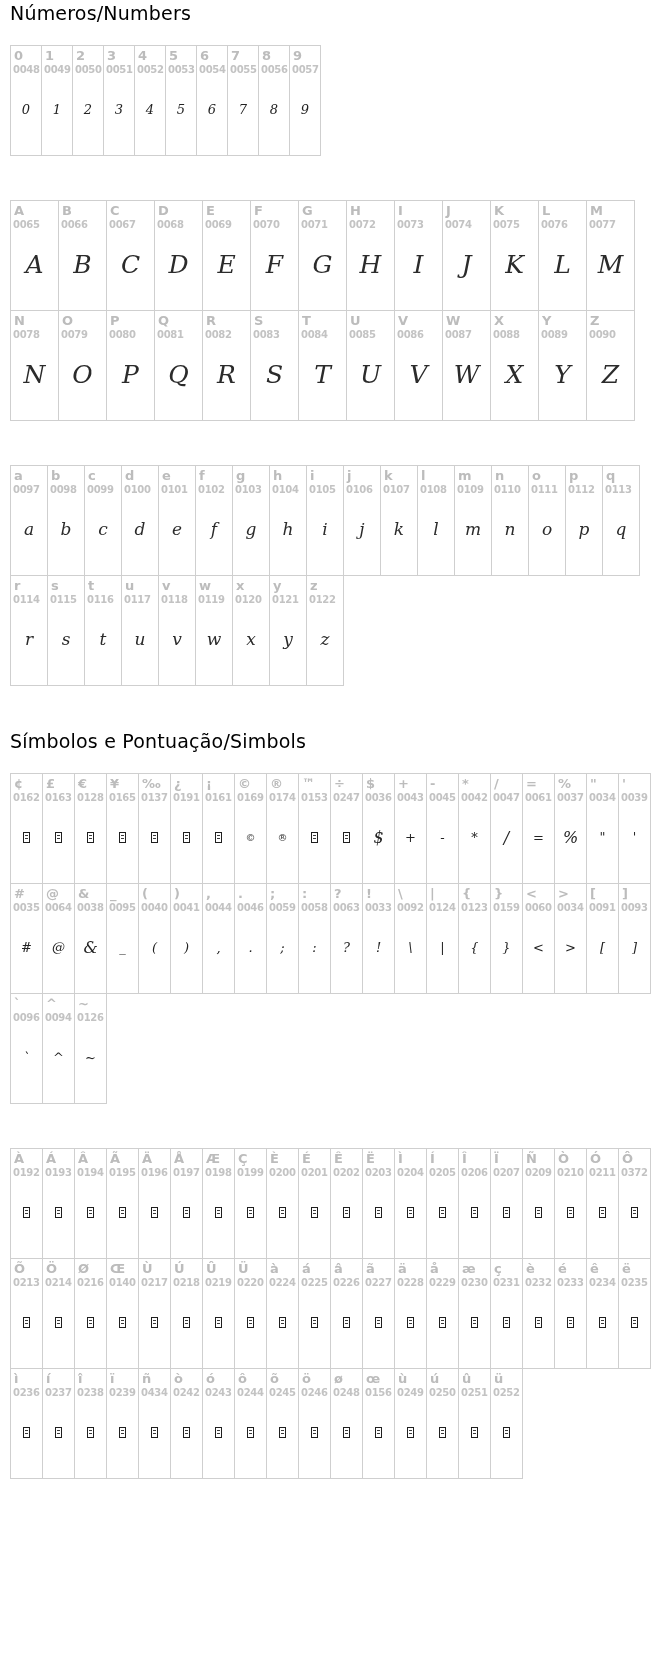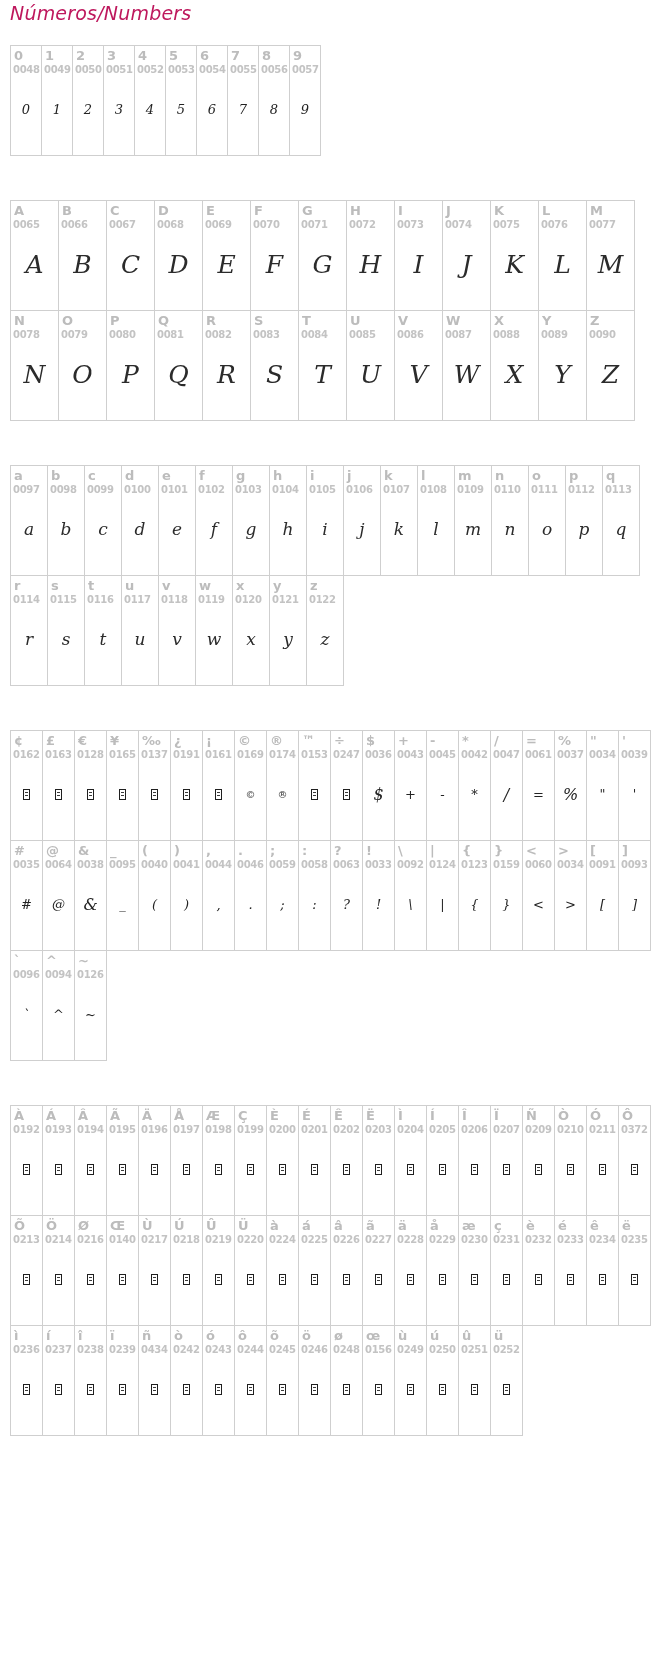--- a/index.html
+++ b/index.html
@@ -7,24 +7,23 @@
     width:661px;
     font-family:"DejaVu Sans","Liberation Sans",sans-serif;
     color:#666;
   }
   #app{padding:2px 0 30px 10px;}
   .charmap-section{margin-bottom:44px;}
   .charmap-section:last-child{margin-bottom:0;}
   .section-title{
     font-size:19px;
     font-weight:400;
-    color:#be185d;
+    color:#000000;
     margin:0 0 21px 0;
     letter-spacing:0.2px;
-    font-style:italic;
   }
   .char-table{display:inline-block;border-top:1px solid #cfcfcf;border-left:1px solid #cfcfcf;background:#fff;}
   .char-row{display:flex;}
   .cell{
     box-sizing:border-box;
     height:110px;
     border-right:1px solid #cfcfcf;
     border-bottom:1px solid #cfcfcf;
     display:flex;
     flex-direction:column;
@@ -397,20 +396,21 @@
     <div class="cell-glyph g-lower">y</div>
   </div>
           <div class="cell" style="width: 37px;">
     <div class="cell-label">z</div>
     <div class="cell-code">0122</div>
     <div class="cell-glyph g-lower">z</div>
   </div>
         </div></div>
   </section>
     <section class="charmap-section">
+    <h2 class="section-title">Símbolos e Pontuação/Simbols</h2>
     <div class="char-table"><div class="char-row">
           <div class="cell" style="width: 32px;">
     <div class="cell-label">¢</div>
     <div class="cell-code">0162</div>
     <div class="cell-glyph">
               <span class="tofu"></span>
             </div>
   </div>
           <div class="cell" style="width: 32px;">
     <div class="cell-label">£</div>

